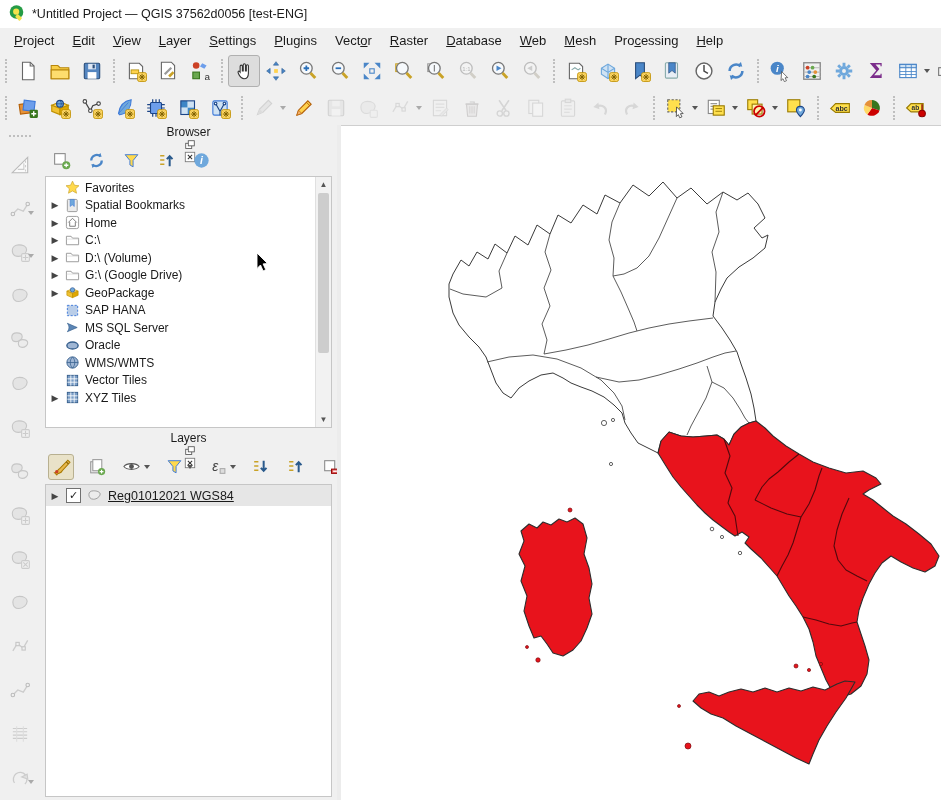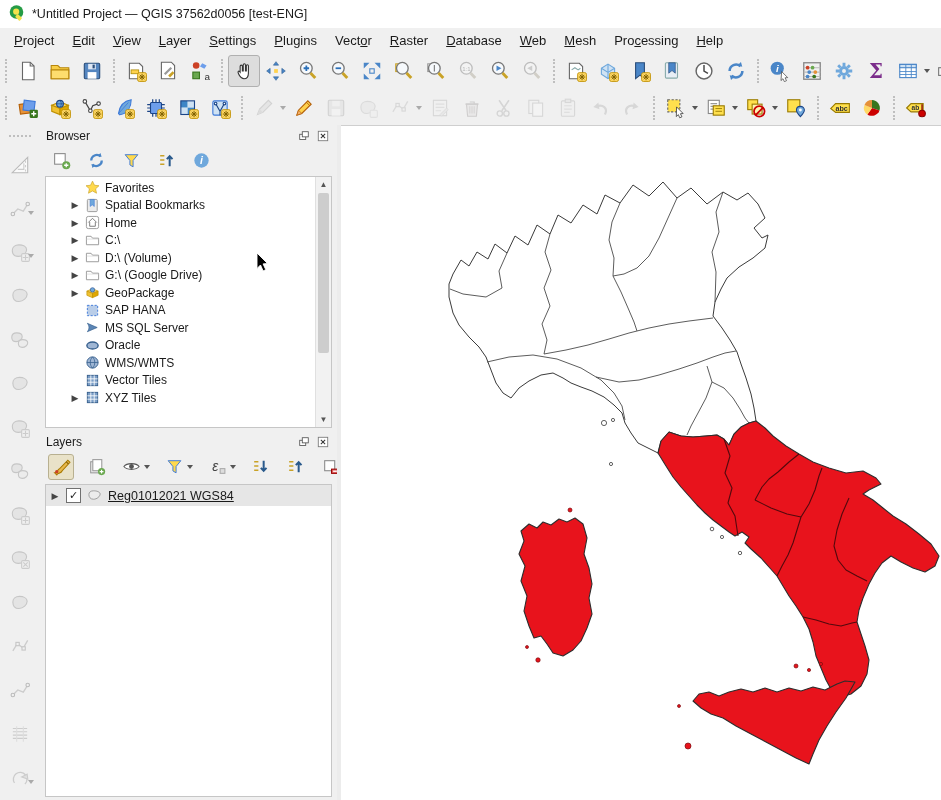--- a/index.html
+++ b/index.html
@@ -31,32 +31,32 @@
   .tb-sep{width:0;height:24px;border-left:2px dotted #bfbfbf;margin:0 5px;flex:0 0 auto;}
   
   .lbar{position:absolute;top:125px;left:0;width:40px;bottom:0;background:#f0f0f0;
         display:flex;flex-direction:column;align-items:center;padding-top:6px;gap:0;
         border-right:1px solid #e0e0e0;}
   .lbar .hgrip{height:0;width:22px;border-top:2px dotted #bfbfbf;margin:4px 0 6px;}
   .l-btn{width:32px;height:44px;display:flex;align-items:center;justify-content:center;position:relative;}
   .l-btn .caret{position:absolute;right:0;bottom:16px;}
   
   .panels{position:absolute;top:125px;left:40px;width:297px;bottom:0;background:#f0f0f0;}
-  .panel-header{height:22px;display:flex;align-items:center;padding:0 6px;font-size:12px;}
+  .panel-header{height:22px;display:flex;align-items:center;padding:0 6px;font-size:12px;flex-direction:column;}
   .panel-header .spacer{flex:1;}
   .pw-btn{width:17px;height:15px;display:flex;align-items:center;justify-content:center;margin-left:2px;}
   .panel-toolbar{height:27px;display:flex;align-items:center;padding-left:8px;gap:9px;}
   .pt-btn{width:24px;height:24px;display:flex;align-items:center;justify-content:center;
           border-radius:3px;border:1px solid transparent;position:relative;}
   .pt-btn.pressed{background:#e9e2c8;border:1px solid #b8b090;}
   #browser-panel{position:absolute;top:0;left:0;right:0;height:306px;}
   #layers-panel{position:absolute;top:306px;left:0;right:0;bottom:0;}
   .tree{position:absolute;left:5px;right:5px;top:51px;bottom:3px;background:#fff;
         border:1px solid #c6c6c6;overflow:hidden;}
-  .tree-rows{position:absolute;left:0;top:2px;right:16px;margin-left:20px;}
+  .tree-rows{position:absolute;left:0;top:2px;right:16px;}
   .tree-row{height:17.5px;display:flex;align-items:center;gap:5px;padding-left:4px;
             font-size:12px;white-space:nowrap;}
   .tw{width:10px;font-size:9px;color:#444;text-align:center;flex:0 0 auto;}
   .scrollbar{position:absolute;right:0;top:0;bottom:0;width:15px;background:#f2f2f2;
              border-left:1px solid #e0e0e0;}
   .sb-btn{height:15px;display:flex;align-items:center;justify-content:center;font-size:8px;color:#555;}
   .sb-btn.bottom{position:absolute;bottom:0;left:0;right:0;}
   .sb-thumb{position:absolute;left:2px;right:2px;top:16px;height:160px;background:#cdcdcd;border-radius:2px;}
   .layers-list{position:absolute;left:5px;right:5px;top:53px;bottom:3px;background:#fff;
                border:1px solid #c6c6c6;}

